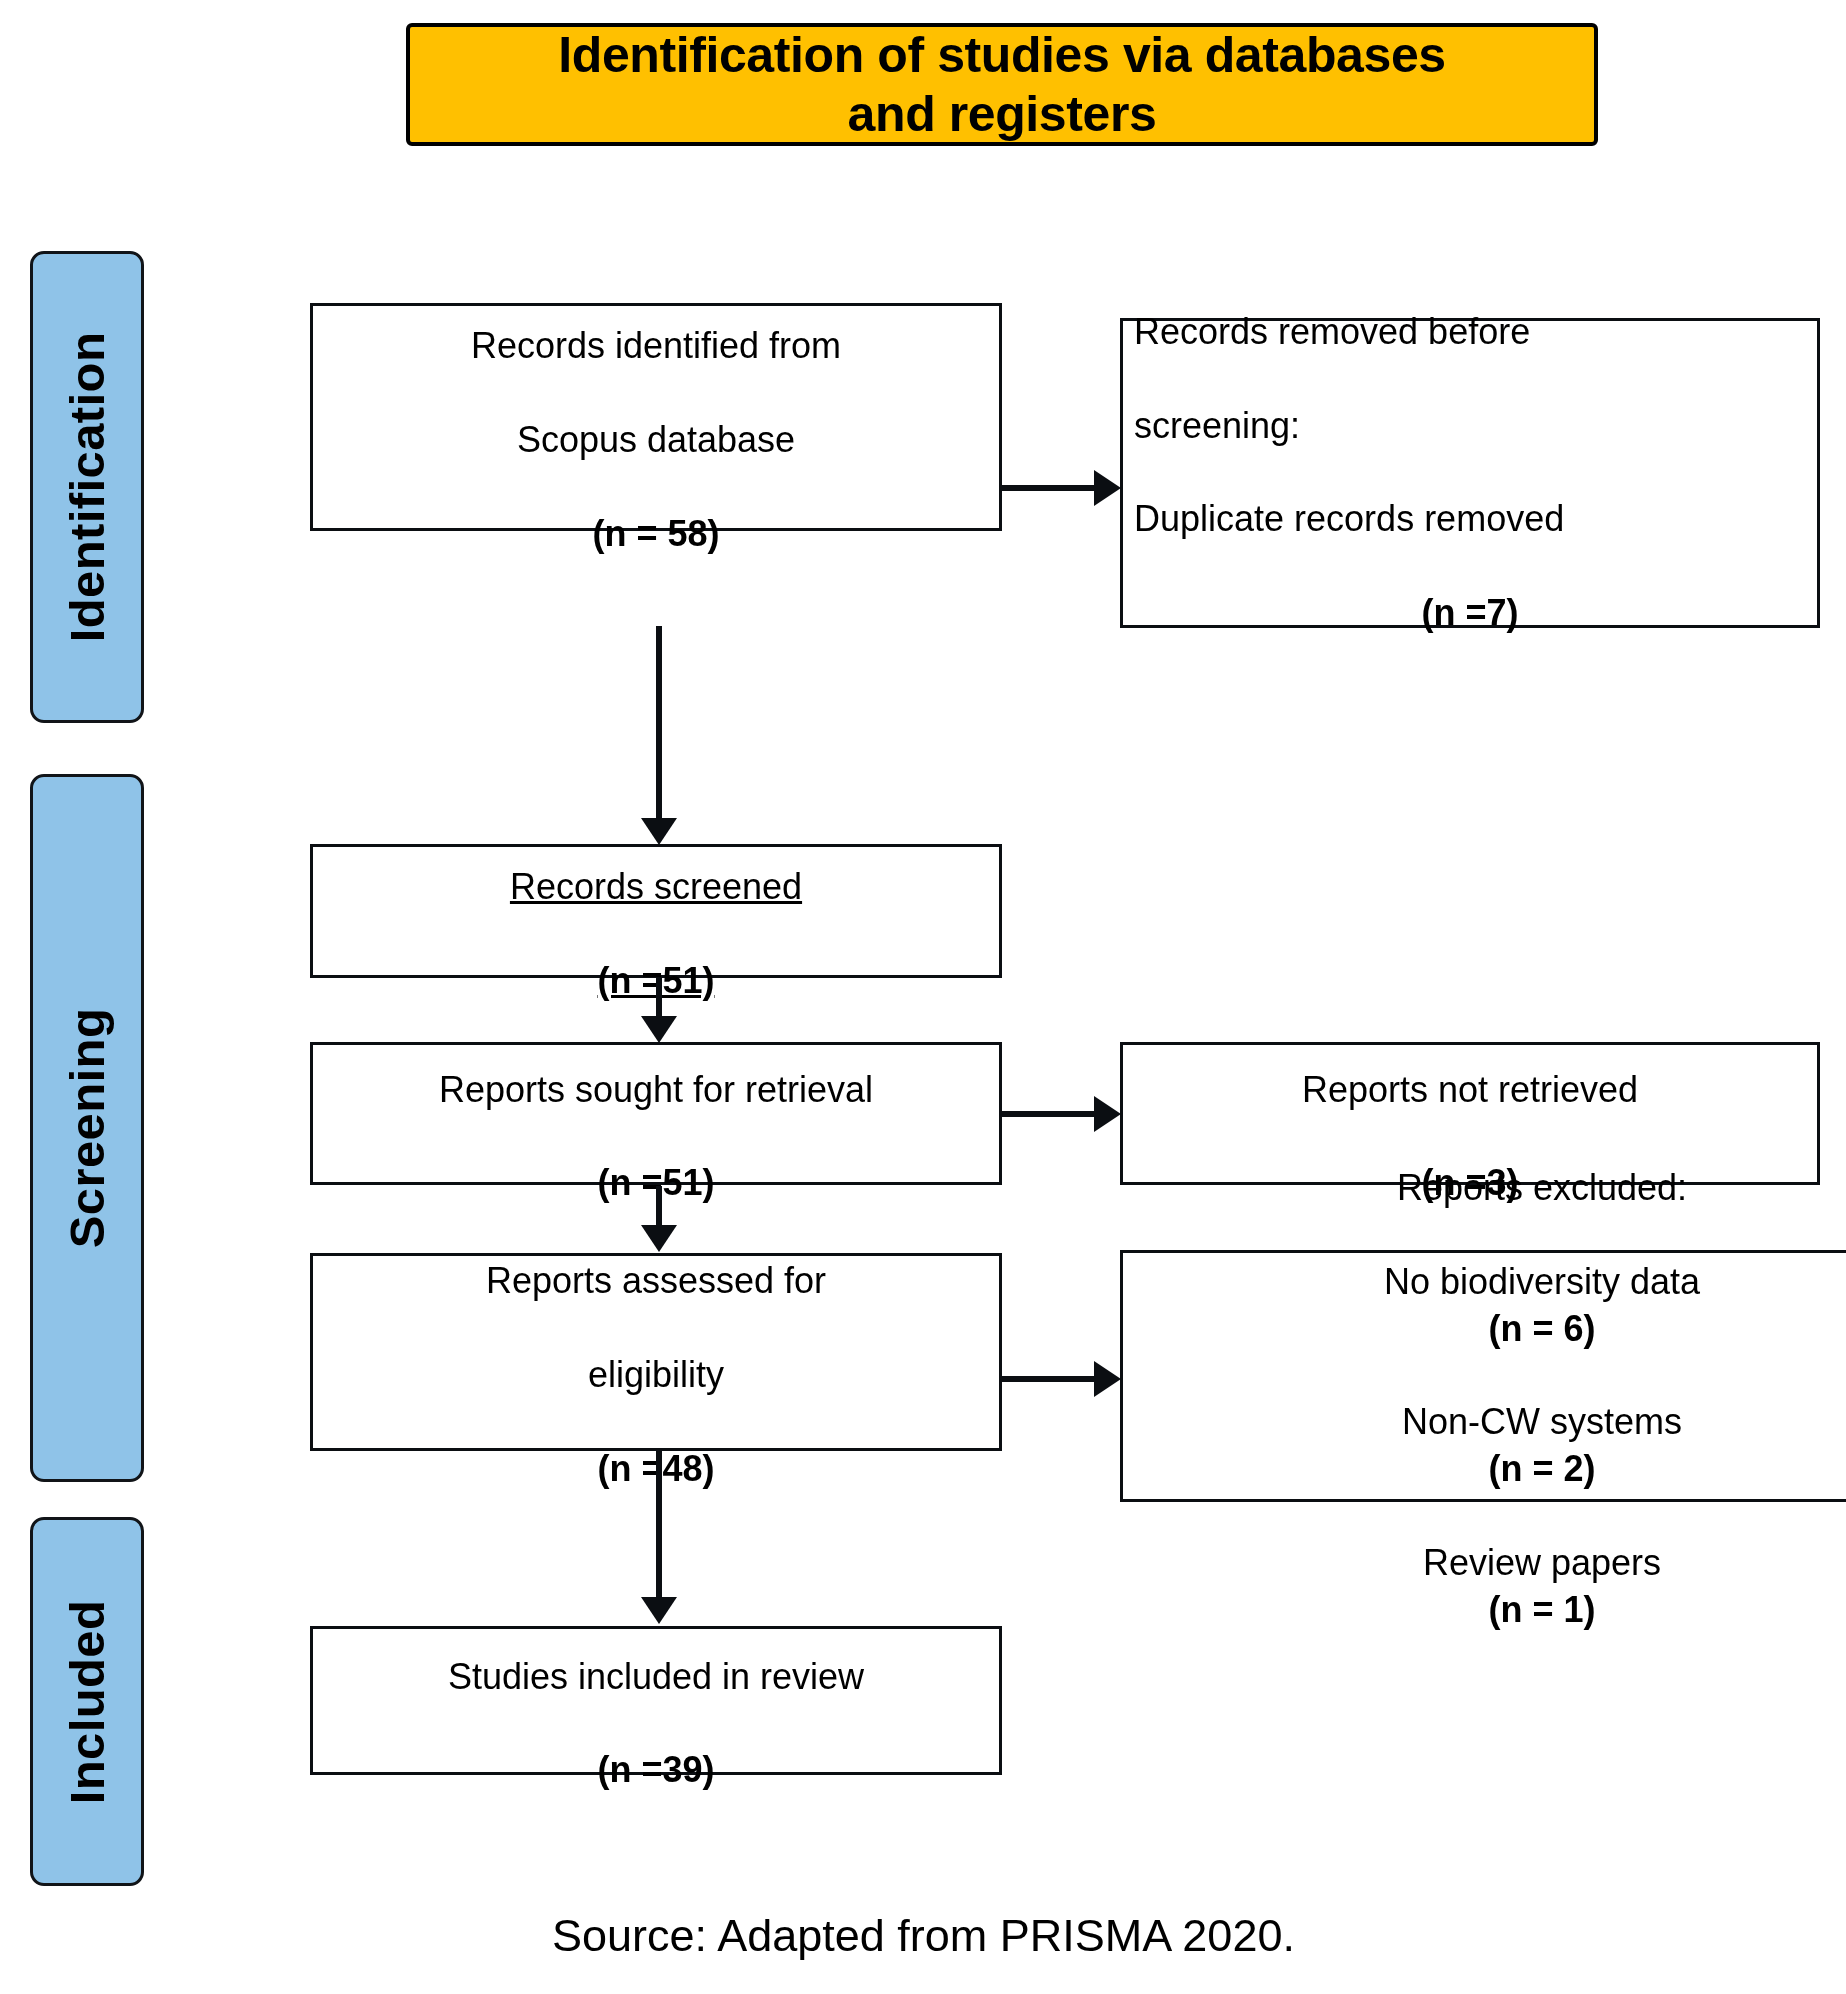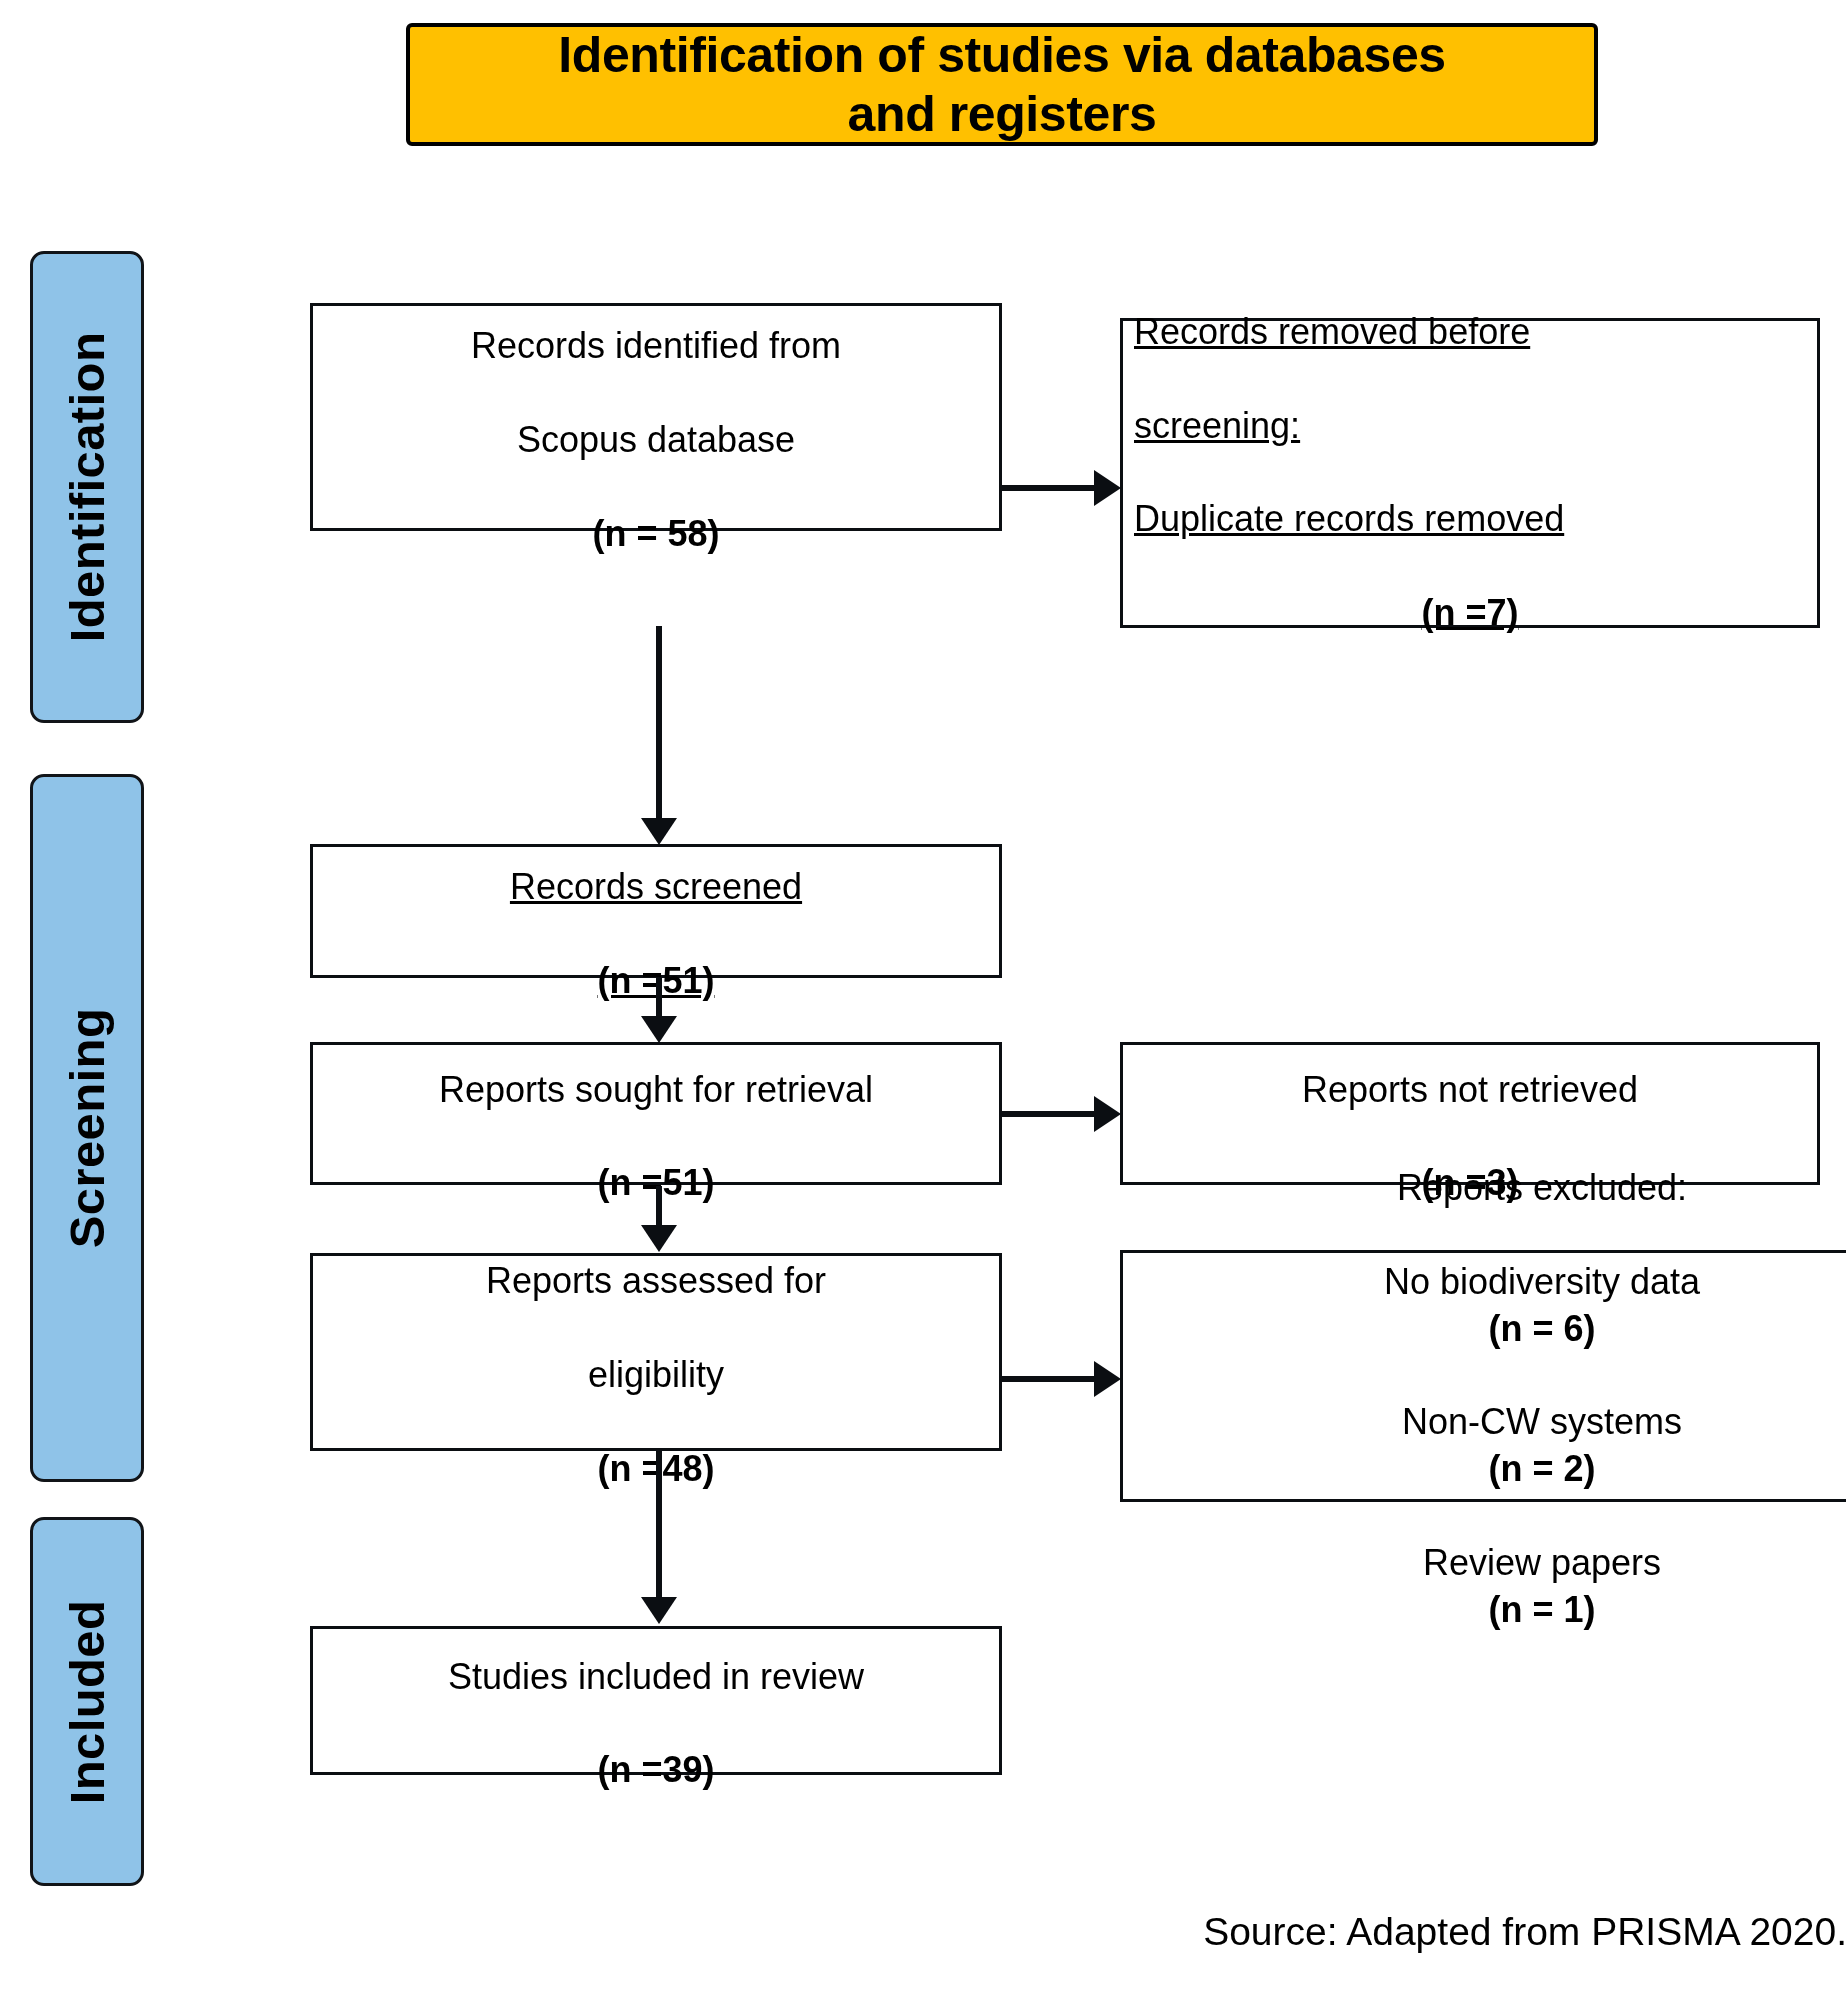--- a/index.html
+++ b/index.html
@@ -81,21 +81,20 @@
   }
   .flow-box .box-text {
     font-size: 36px;
     line-height: 1.30;
     color: #000000;
     white-space: pre-line;
   }
   .flow-box.left-align .box-text {
     text-align: left;
     width: 100%;
-    text-decoration: underline;
   }
   .flow-box .box-text b { font-weight: bold; }
 
   #box-identified        { left: 310px;  top: 303px;  width: 692px; height: 228px; }
   #box-removed           { left: 1120px; top: 318px;  width: 700px; height: 310px; }
   #box-screened          { left: 310px;  top: 844px; width: 692px; height: 134px; text-decoration: underline; }
   #box-sought            { left: 310px;  top: 1042px; width: 692px; height: 143px; }
   #box-not-retrieved     { left: 1120px; top: 1042px; width: 700px; height: 143px; }
   #box-assessed          { left: 310px;  top: 1253px; width: 692px; height: 198px; }
   #box-excluded          { left: 1120px; top: 1250px; width: 844px; height: 252px; }
@@ -145,22 +144,22 @@
   #arrow-r-1 { left: 1094px; top: 470px;  }
   #arrow-r-2 { left: 1094px; top: 1096px; }
   #arrow-r-3 { left: 1094px; top: 1361px; }
 
   
   #source-caption {
     position: absolute;
     left: 0;
     top: 1910px;
     width: 1847px;
-    text-align: right;
-    font-size: 39px;
+    text-align: center;
+    font-size: 45px;
     color: #000000;
   }
 </style>
 </head>
 <body>
 
 <div id="page">
 
   <div class="header-banner" id="header-banner">
     <div class="title-text">Identification of studies via databases

